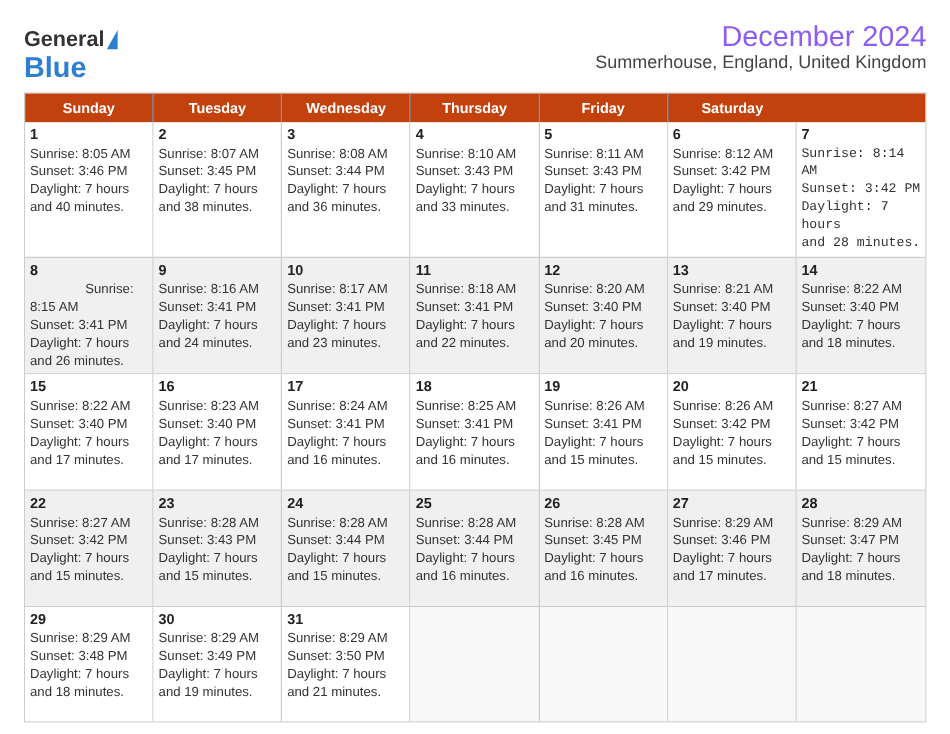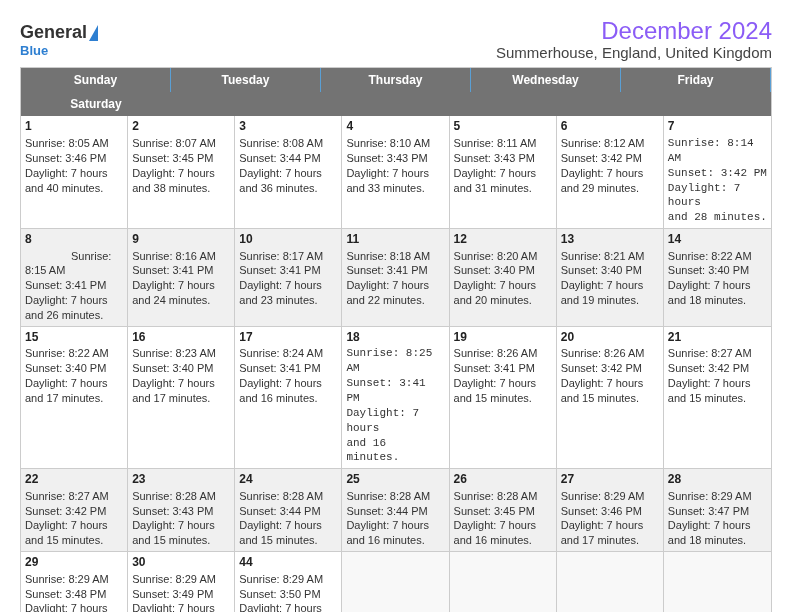--- a/index.html
+++ b/index.html
@@ -33,21 +33,21 @@
       display: flex;
       align-items: center;
       justify-content: flex-end;
     }
     .logo-general {
       font-size: 18px;
       font-weight: bold;
       color: #333;
     }
     .logo-blue {
-      font-size: 13px;
+      font-size: 24px;
       font-weight: bold;
       color: #2e7fd1;
     }
     .logo-triangle {
       width: 0;
       height: 0;
       border-left: 9px solid transparent;
       border-bottom: 16px solid #2e7fd1;
       margin-left: 2px;
       margin-bottom: 0px;
@@ -68,22 +68,22 @@
       font-weight: normal;
     }
     .calendar {
       flex: 1;
       display: flex;
       flex-direction: column;
       border: 1px solid #ccc;
     }
     .cal-header {
       display: grid;
-      grid-template-columns: repeat(5, 1fr);
-      background: #737373;
+      grid-template-columns: repeat(7, 1fr);
+      background: #c2410c;
     }
     .cal-header-cell {
       color: #fff;
       font-size: 12px;
       font-weight: bold;
       padding: 5px 4px;
       text-align: center;
       border-right: 1px solid #5a9fd4;
     }
     .cal-header-cell:last-child {
@@ -150,22 +150,22 @@
     <div class="title-block">
       <div class="main-title">December 2024</div>
       <div class="subtitle">Summerhouse, England, United Kingdom</div>
     </div>
   </div>
 
   <div class="calendar">
     <div class="cal-header">
     <div class="cal-header-cell">Sunday</div>
         <div class="cal-header-cell">Tuesday</div>
+        <div class="cal-header-cell">Wednesday</div>
         <div class="cal-header-cell">Thursday</div>
-        <div class="cal-header-cell">Wednesday</div>
         <div class="cal-header-cell">Friday</div>
         <div class="cal-header-cell">Saturday</div>
       </div>
     <div class="cal-body">
     <div class="cal-row">
           <div class="cal-cell"><span class="day-num">1</span><span class="cell-text" style="white-space: pre-line;">Sunrise: 8:05 AM
 Sunset: 3:46 PM
 Daylight: 7 hours
 and 40 minutes.</span></div>
           <div class="cal-cell"><span class="day-num">2</span><span class="cell-text" style="white-space: pre-line;">Sunrise: 8:07 AM
@@ -229,21 +229,21 @@
 Daylight: 7 hours
 and 17 minutes.</span></div>
           <div class="cal-cell"><span class="day-num">16</span><span class="cell-text" style="white-space: pre-line;">Sunrise: 8:23 AM
 Sunset: 3:40 PM
 Daylight: 7 hours
 and 17 minutes.</span></div>
           <div class="cal-cell"><span class="day-num">17</span><span class="cell-text" style="white-space: pre-line;">Sunrise: 8:24 AM
 Sunset: 3:41 PM
 Daylight: 7 hours
 and 16 minutes.</span></div>
-          <div class="cal-cell"><span class="day-num">18</span><span class="cell-text" style="white-space: pre-line; font-family: Liberation Mono, monospace;">Sunrise: 8:25 AM
+          <div class="cal-cell"><span class="day-num">18</span><span class="cell-text" style="white-space: pre-line;">Sunrise: 8:25 AM
 Sunset: 3:41 PM
 Daylight: 7 hours
 and 16 minutes.</span></div>
           <div class="cal-cell"><span class="day-num">19</span><span class="cell-text" style="white-space: pre-line;">Sunrise: 8:26 AM
 Sunset: 3:41 PM
 Daylight: 7 hours
 and 15 minutes.</span></div>
           <div class="cal-cell"><span class="day-num">20</span><span class="cell-text" style="white-space: pre-line;">Sunrise: 8:26 AM
 Sunset: 3:42 PM
 Daylight: 7 hours
@@ -285,21 +285,21 @@
         </div>
         <div class="cal-row">
           <div class="cal-cell"><span class="day-num">29</span><span class="cell-text" style="white-space: pre-line;">Sunrise: 8:29 AM
 Sunset: 3:48 PM
 Daylight: 7 hours
 and 18 minutes.</span></div>
           <div class="cal-cell"><span class="day-num">30</span><span class="cell-text" style="white-space: pre-line;">Sunrise: 8:29 AM
 Sunset: 3:49 PM
 Daylight: 7 hours
 and 19 minutes.</span></div>
-          <div class="cal-cell"><span class="day-num">44</span><span class="cell-text" style="white-space: pre-line;">Sunrise: 8:29 AM
+          <div class="cal-cell"><span class="day-num">31</span><span class="cell-text" style="white-space: pre-line;">Sunrise: 8:29 AM
 Sunset: 3:50 PM
 Daylight: 7 hours
 and 21 minutes.</span></div>
           <div class="cal-cell empty"></div>
           <div class="cal-cell empty"></div>
           <div class="cal-cell empty"></div>
           <div class="cal-cell empty"></div>
         </div>
       </div>
   </div>

